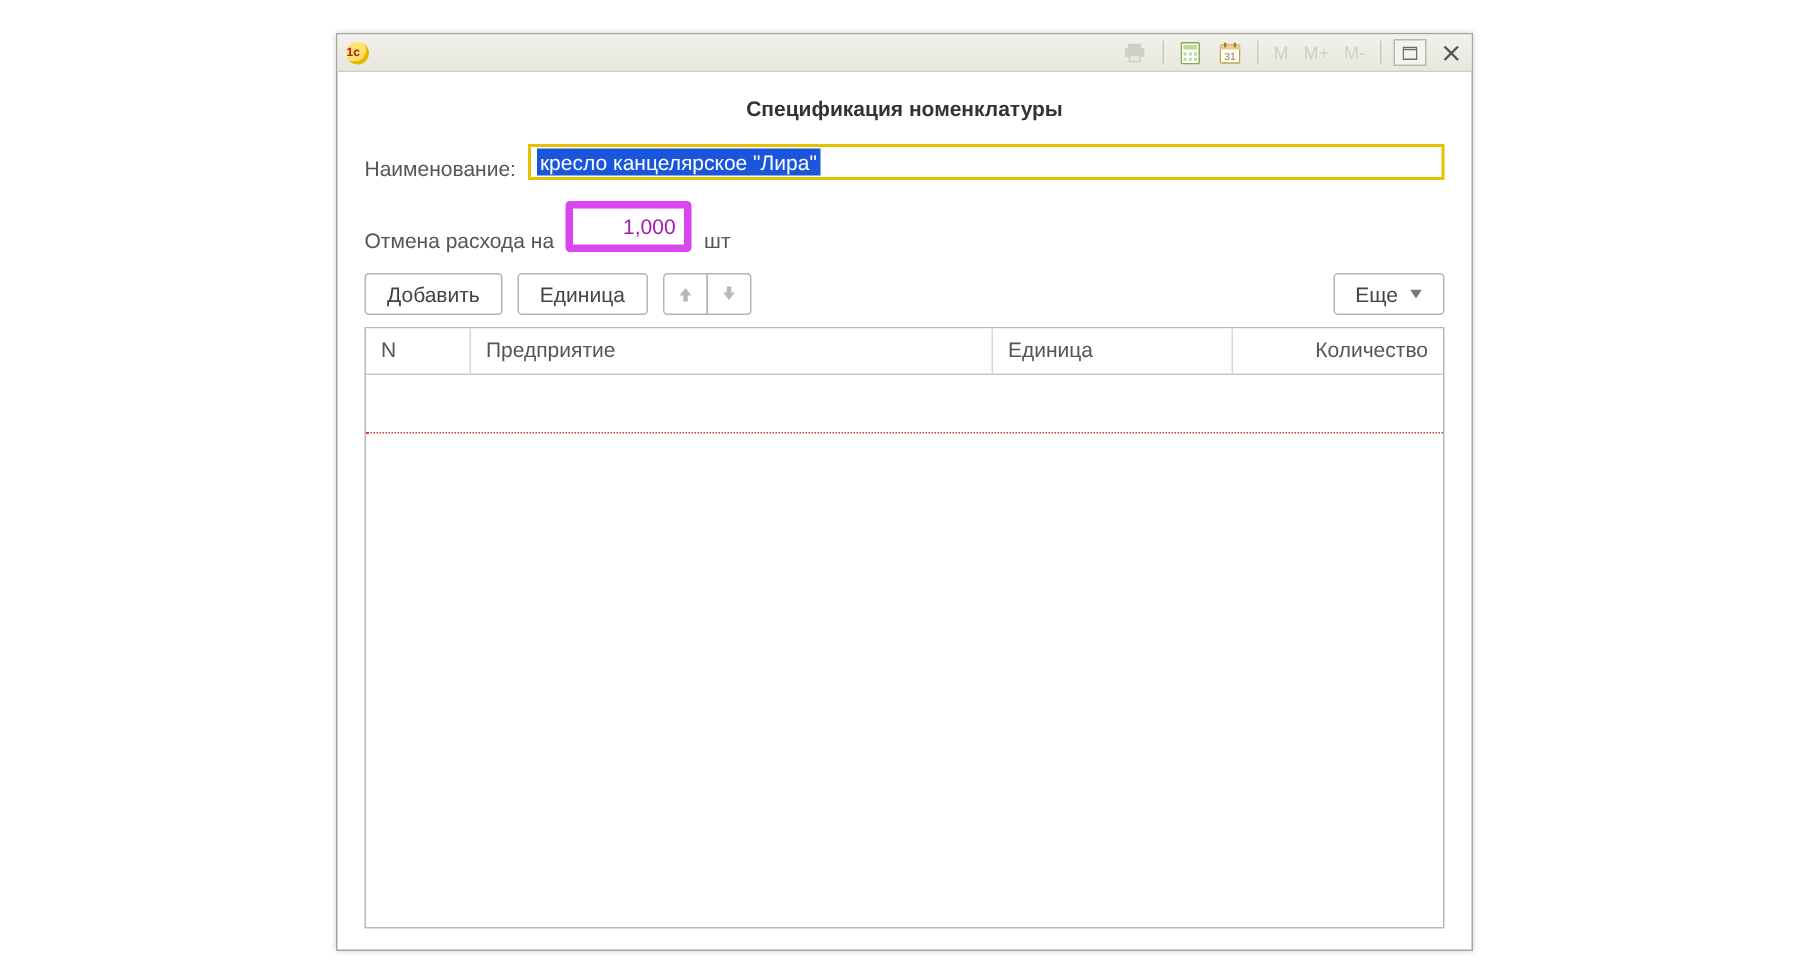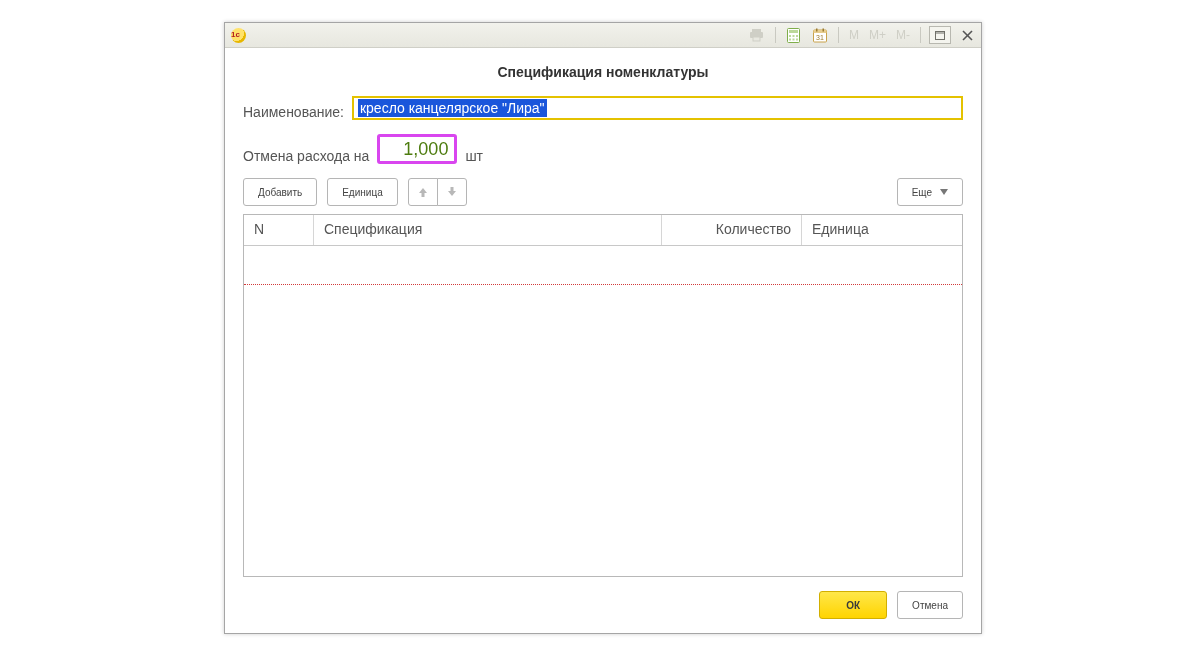--- a/index.html
+++ b/index.html
@@ -111,42 +111,42 @@
   .name-input .sel {
     background: #1a56db;
     color: #fff;
     padding: 1px 2px;
     font-size: 14px;
     white-space: nowrap;
   }
   .qty-input {
     width: 62px;
     height: 24px;
-    border: 3px solid #d946ef;
+    border: 5px solid #d946ef;
     border-radius: 3px;
     text-align: right;
     padding: 0 6px;
-    font-size: 18px;
-    color: #4d7c0f;
+    font-size: 14px;
+    color: #a21caf;
     background:#fff;
   }
   
   .tblbar {
     display: flex;
     align-items: center;
     gap: 10px;
     margin-bottom: 8px;
   }
   .btn {
     height: 28px;
     border: 1px solid #b5b5b5;
     border-radius: 3px;
     background: #fff;
     padding: 0 14px;
-    font-size: 10px;
+    font-size: 14px;
     color: #444;
     display: inline-flex;
     align-items: center;
     gap: 6px;
     cursor: pointer;
   }
   .btn.icon-only { padding: 0; width: 30px; justify-content:center; }
   .btn-group { display:flex; }
   .btn-group .btn { border-radius: 0; margin-left:-1px;}
   .btn-group .btn:first-child { border-top-left-radius:3px; border-bottom-left-radius:3px; margin-left:0;}
@@ -307,32 +307,24 @@
         <span>Еще</span>
         <svg class="caret" width="8" height="6" viewBox="0 0 8 6">
             <path d="M0 0 L8 0 L4 6 Z" fill="#777"></path>
           </svg>
       </button>
     </div>
 
     <div class="grid">
       <div class="grid-head">
         <div class="gh col-n">N</div>
-        <div class="gh col-nom">Спецификация</div>
+        <div class="gh col-nom">Предприятие</div>
+        <div class="gh col-unit">Единица</div>
         <div class="gh col-qty">Количество</div>
-        <div class="gh col-unit">Единица</div>
       </div>
       <div class="grid-body">
         <div class="new-row-marker"></div>
       </div>
     </div>
 
-    <div class="footer">
-      <button class="btn primary">
-          <span>ОК</span>
-        </button>
-      <button class="btn">
-          <span>Отмена</span>
-        </button>
-    </div>
 
   </div>
 </div>
 
 </body></html>

